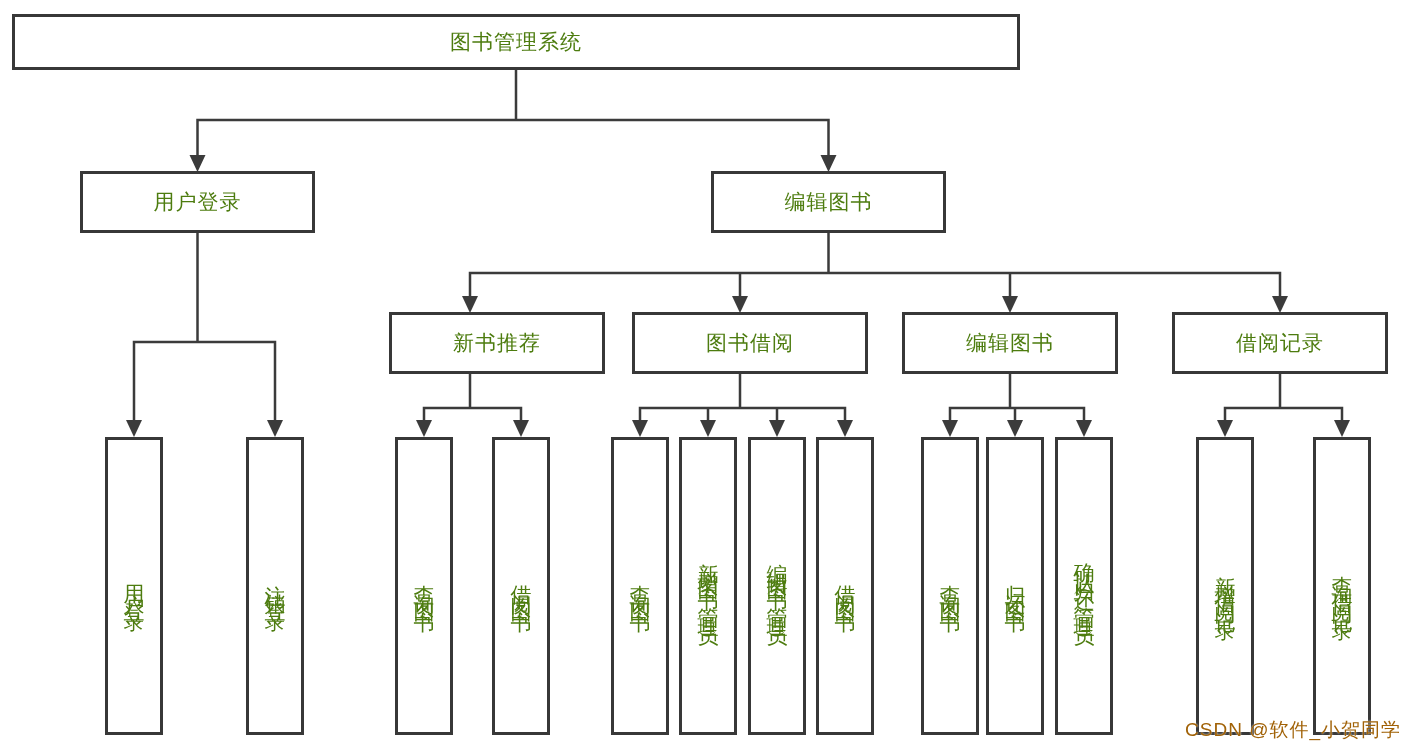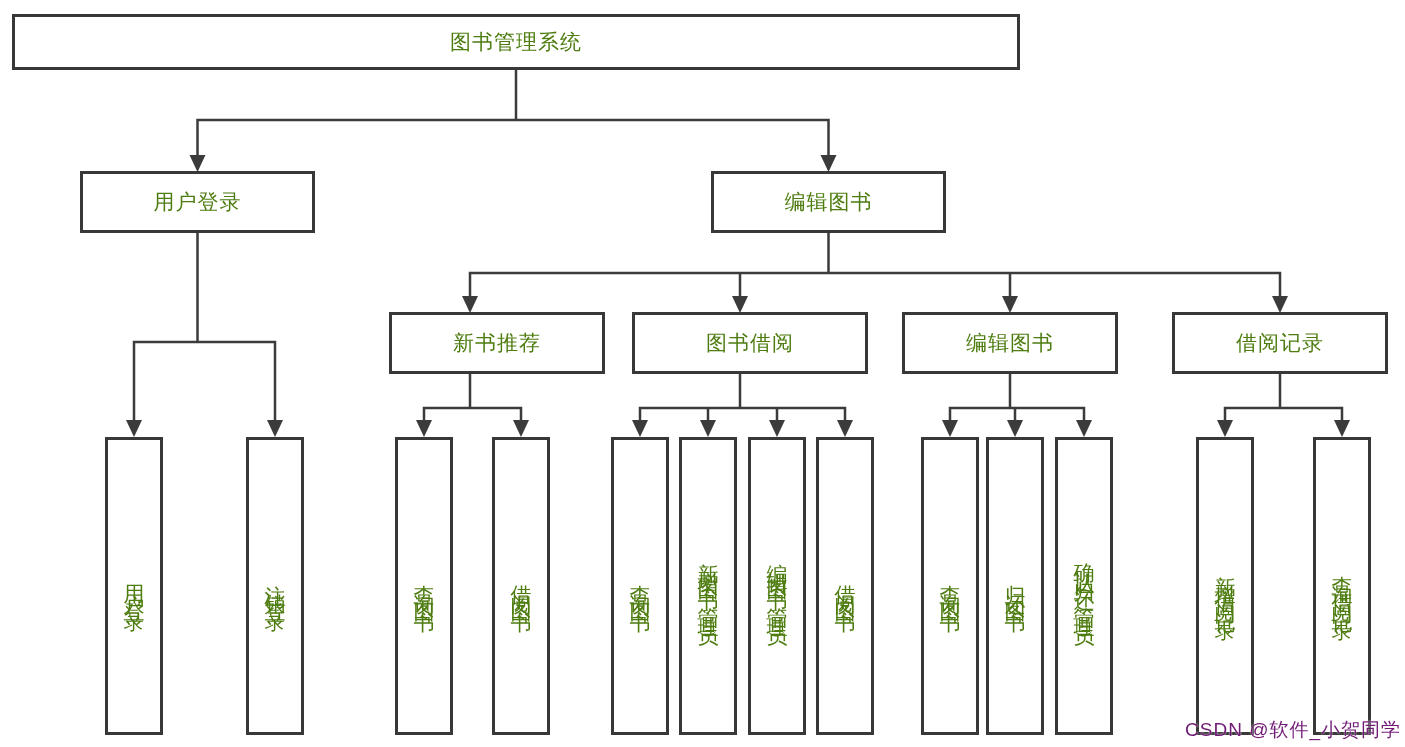--- a/index.html
+++ b/index.html
@@ -29,21 +29,21 @@
     writing-mode:vertical-rl;
     letter-spacing:9px;
     font-size:21px;
     white-space:nowrap;
   }
   .watermark{
     position:absolute;
     right:4px;bottom:4px;
     z-index:3;
     font-size:19px;
-    color:#701a75;
+    color:#a16207;
     letter-spacing:1px;
     text-shadow:0 0 2px #ffffff;
   }
 </style>
 </head>
 <body>
 
 <div class="canvas">
 
   <svg class="wires" width="1405" height="747" viewBox="0 0 1405 747">

